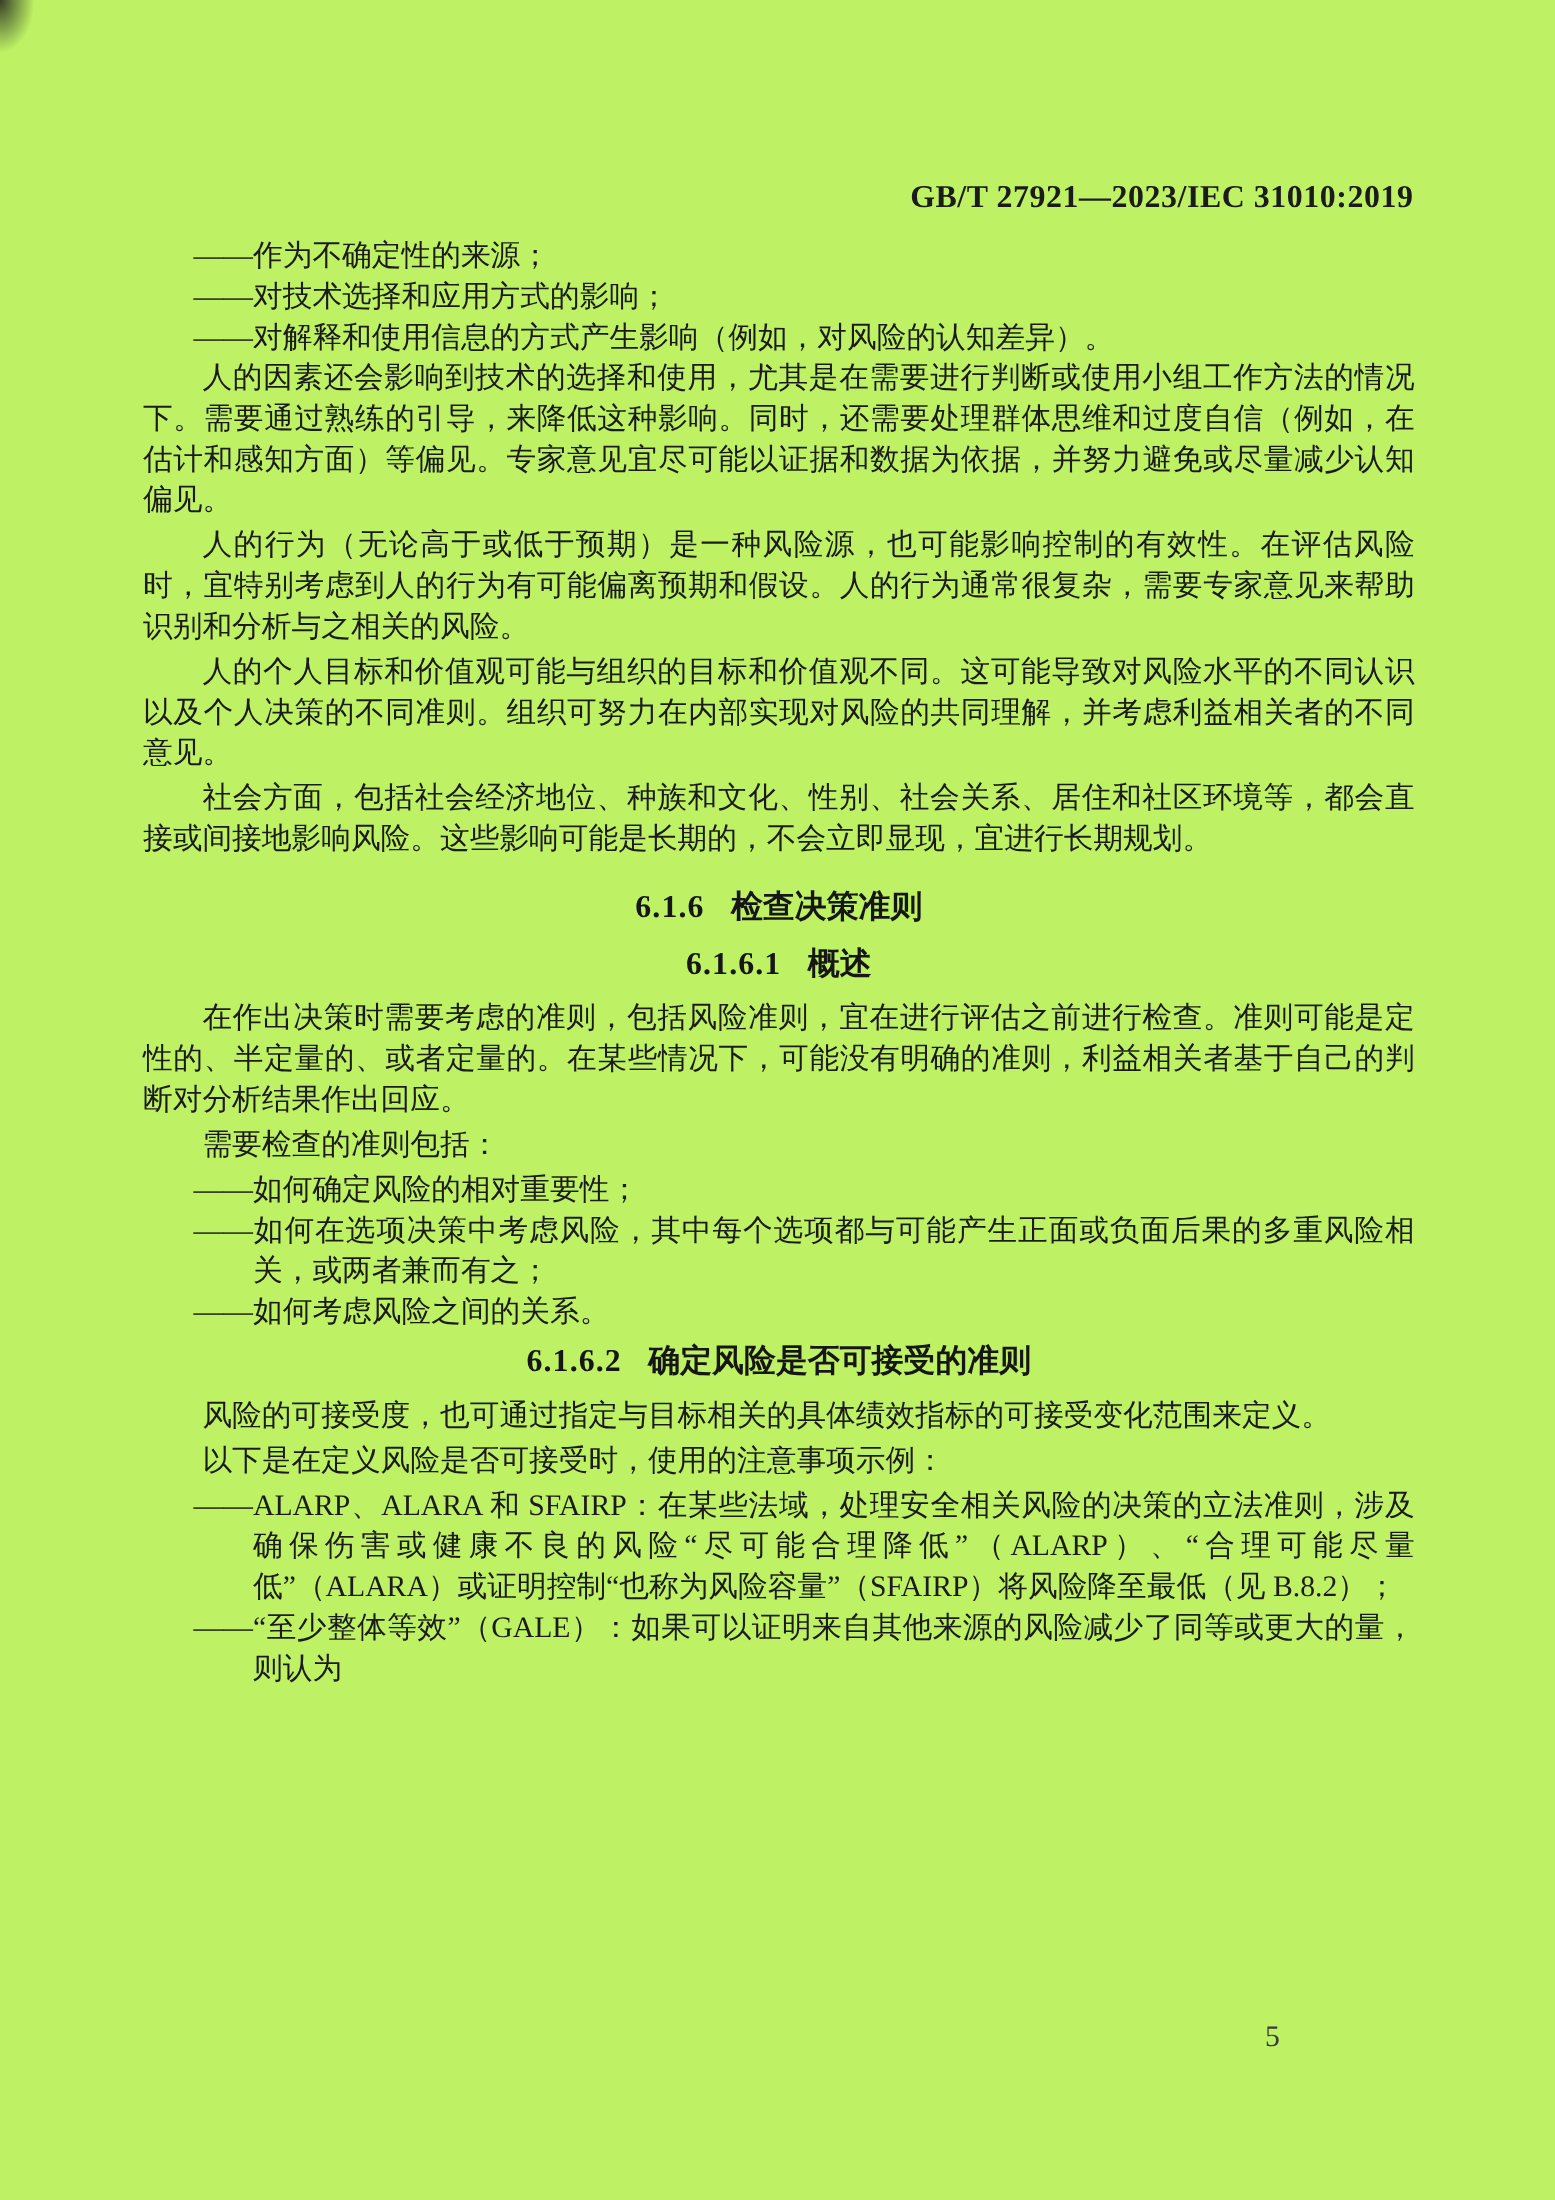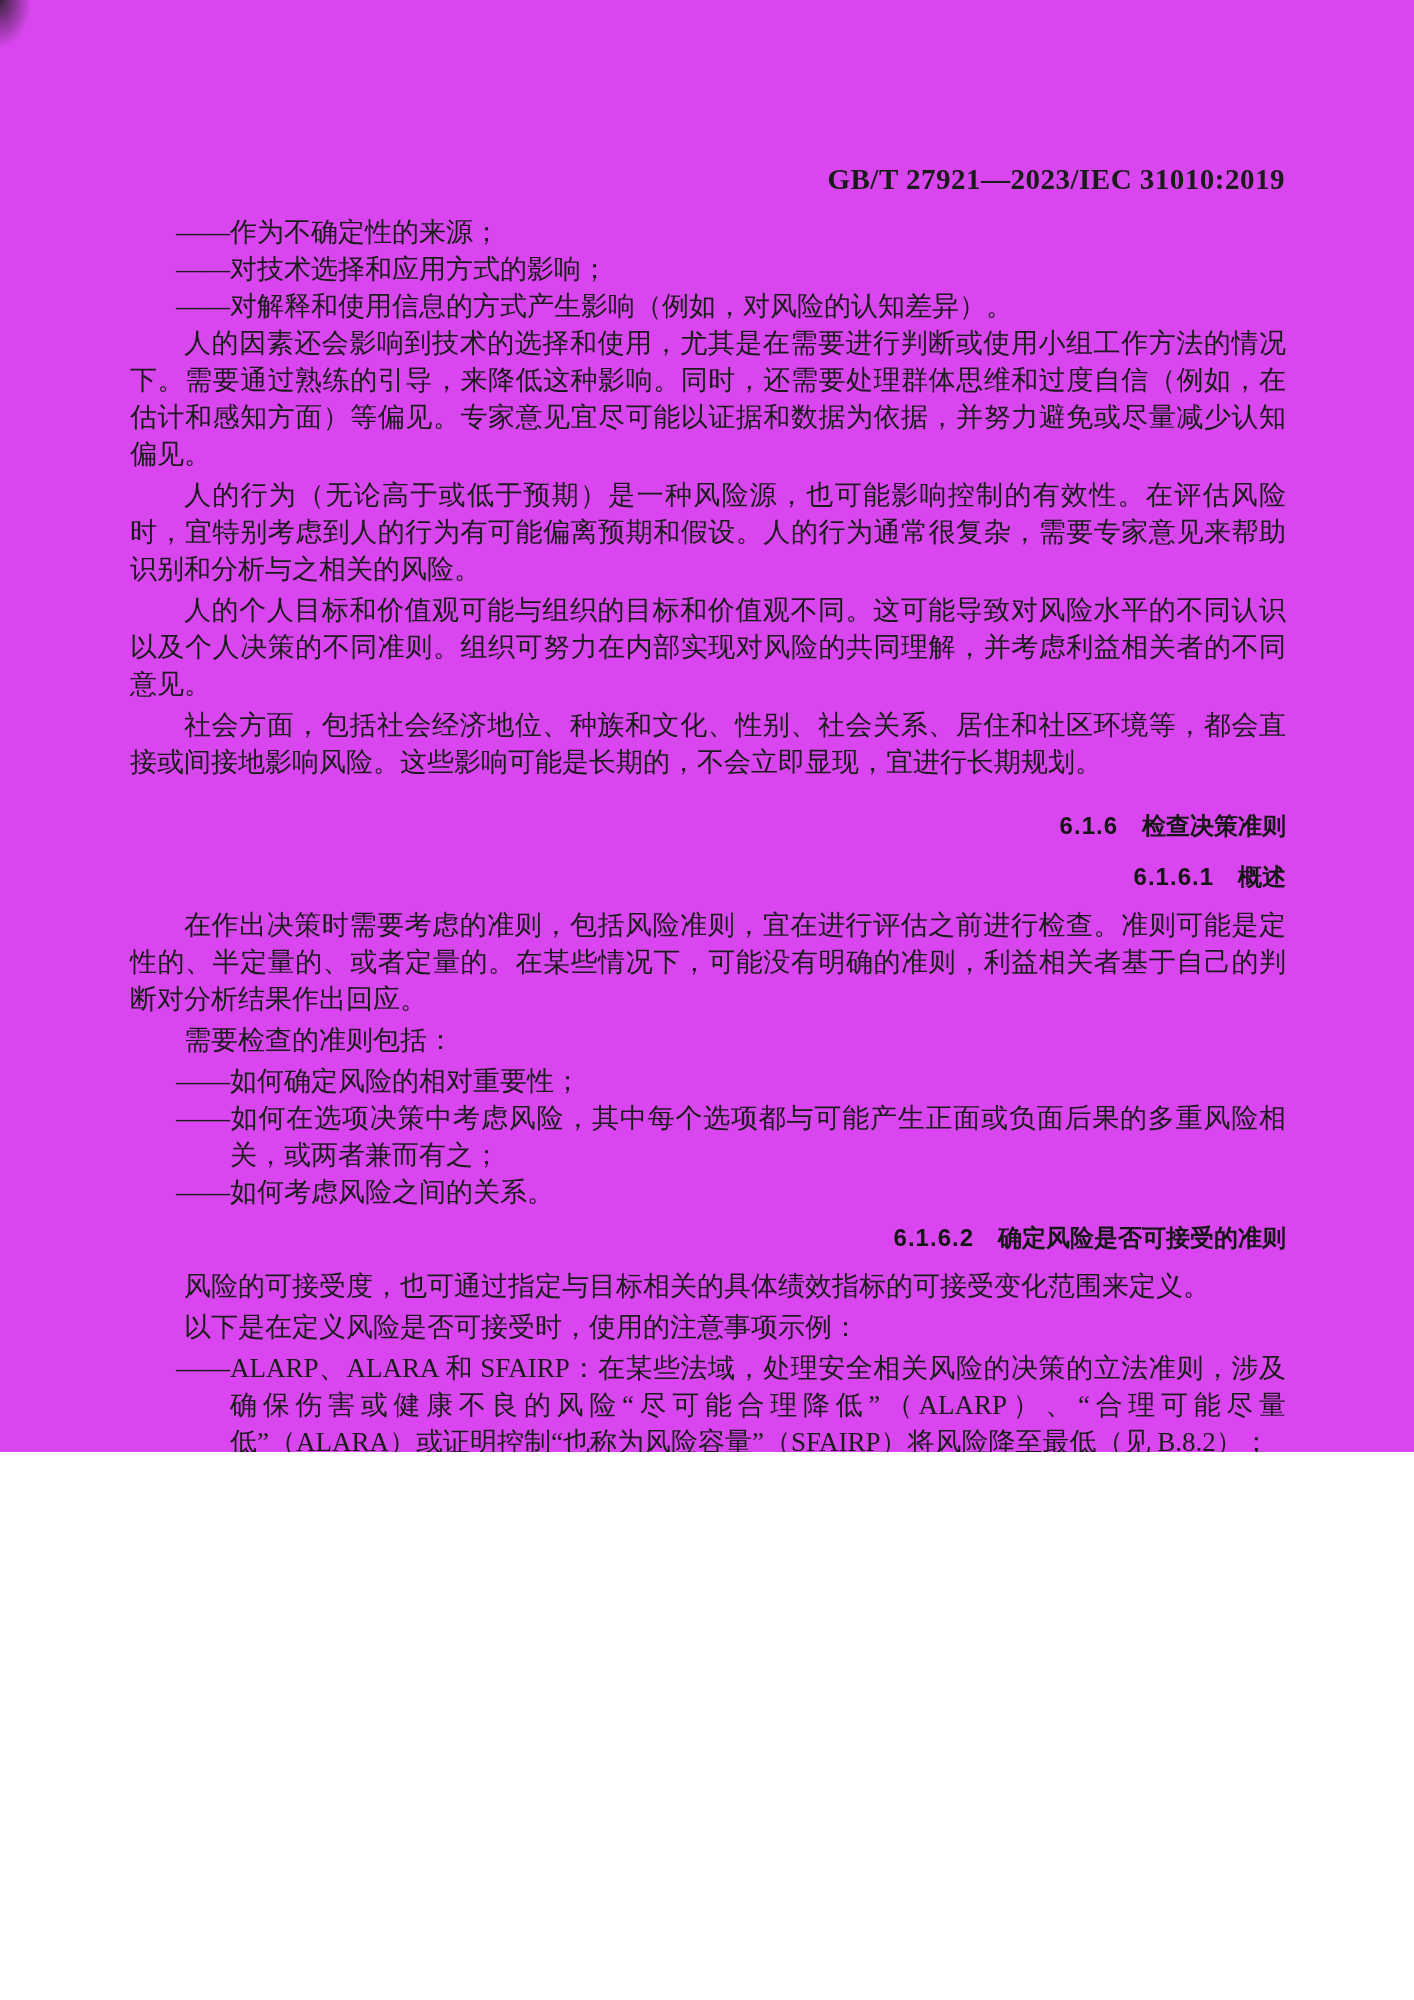--- a/index.html
+++ b/index.html
@@ -1,20 +1,20 @@
 <!DOCTYPE html>
 <html><head>
 <meta charset="utf-8">
 <style>
   html, body { margin: 0; padding: 0; }
   .page {
     position: relative;
     width: 1414px;
-    height: 1452px;
-    background: #d946ef;
+    height: 2000px;
+    background: #bef264;
     overflow: hidden;
     font-family: "Liberation Serif", "DejaVu Serif", serif;
     color: #1b1b1b;
   }
   .scan-corner {
     position: absolute;
     top: 0; left: 0;
     width: 42px; height: 64px;
     background: radial-gradient(ellipse 42px 64px at 0 0, rgba(30,30,30,0.85), rgba(30,30,30,0.0) 75%);
   }
@@ -38,26 +38,26 @@
   }
   .content > * { margin: 0 0 4px 0; }
   .para { text-indent: 54px; }
   .lead { text-indent: 54px; }
   .bullet {
     margin-bottom: 0;
     padding-left: 100px;
     text-indent: -54px;
   }
   .sec-heading {
-    font-family: Liberation Sans, sans-serif;
+    font-family: Liberation Serif, serif;
     font-weight: 700;
-    font-size: 24px;
+    font-size: 29px;
     color: #161616;
     margin-bottom: 12px;
-    text-align: right;
+    text-align: center;
   }
   .sec-heading .sec-num { margin-right: 24px; letter-spacing: 1px; }
   #sec-616 { margin-top: 26px; }
   #sec-6161 { margin-top: 14px; }
   #sec-6162 { margin-top: 8px; }
   .page-number {
     position: absolute;
     top: 1836px;
     left: 1150px;
     font-size: 27px;

